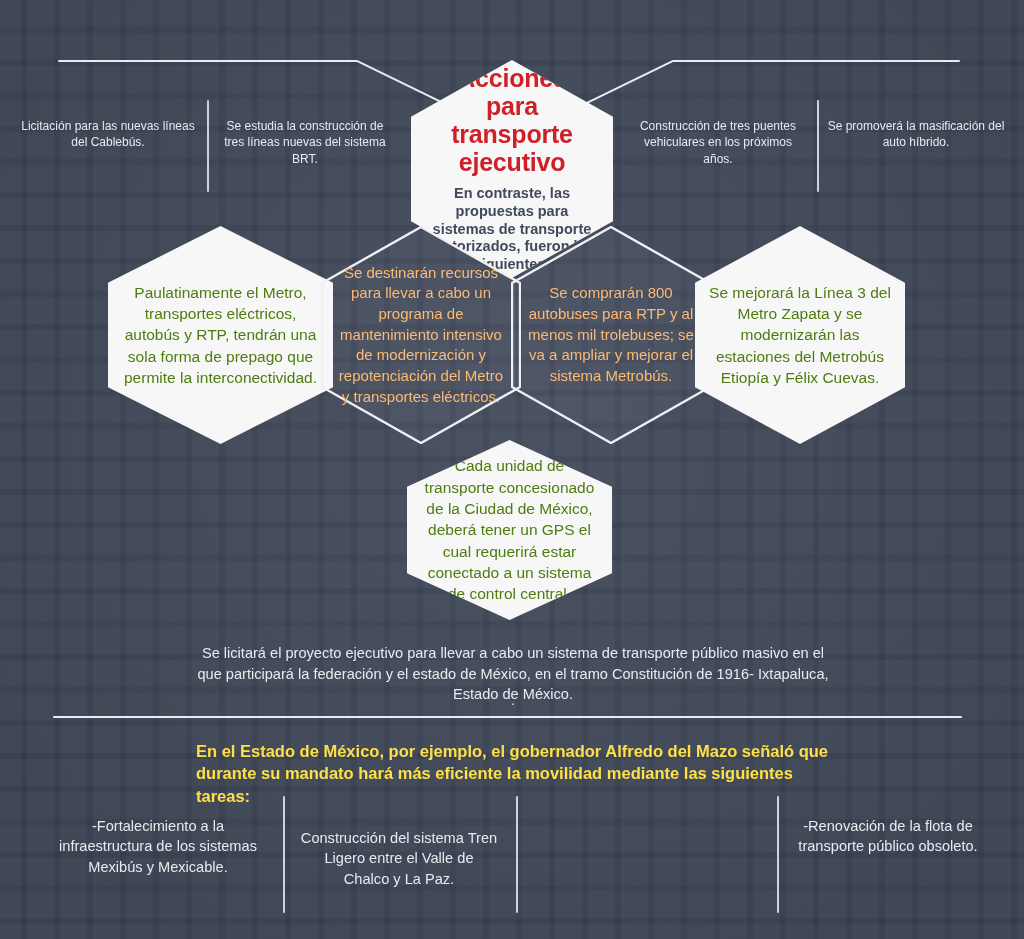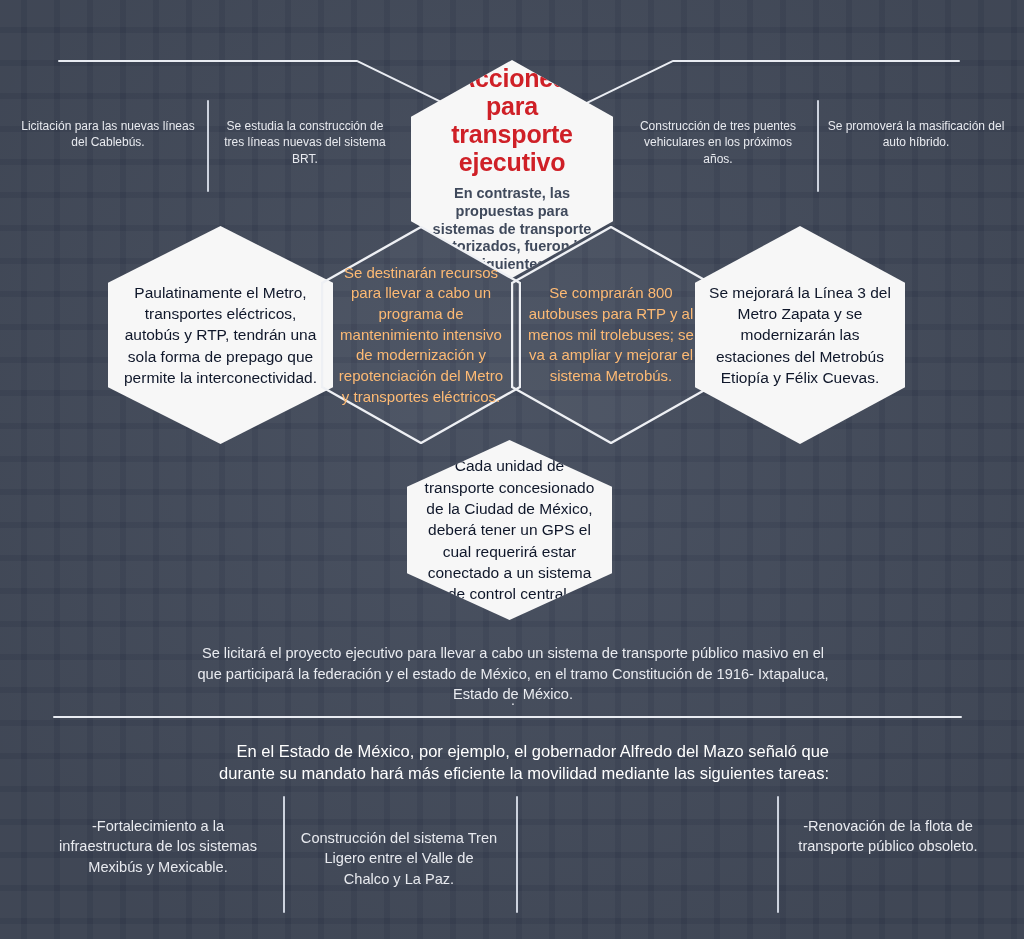--- a/index.html
+++ b/index.html
@@ -61,21 +61,21 @@
     letter-spacing:-0.2px;
   }
   .title-sub{
     color:#404a5c;
     font-weight:bold;
     font-size:14.5px;
     line-height:1.22;
     margin-top:9px;
   }
   .hex-body-dark{
-    color:#0f172a;
+    color:#4d7c0f;
     font-size:15.5px;
     line-height:1.38;
   }
   .hex-body-light{
     color:#fdba74;
     font-size:15px;
     line-height:1.38;
   }
   .topnote{
     position:absolute;
@@ -89,23 +89,23 @@
     text-align:center;
     font-size:14.6px;
     line-height:1.42;
     color:#e9ebf0;
   }
   .lone-dot{
     position:absolute;text-align:center;color:#e9ebf0;font-size:14px;
   }
   .headline-yellow{
     position:absolute;
-    text-align:right;
-    color:#ffffff;
-    font-weight:normal;
+    text-align:left;
+    color:#fde047;
+    font-weight:bold;
     font-size:16.5px;
     line-height:1.35;
   }
   .bottomnote{
     position:absolute;
     text-align:center;
     font-size:14.6px;
     line-height:1.40;
     color:#e8eaef;
   }

